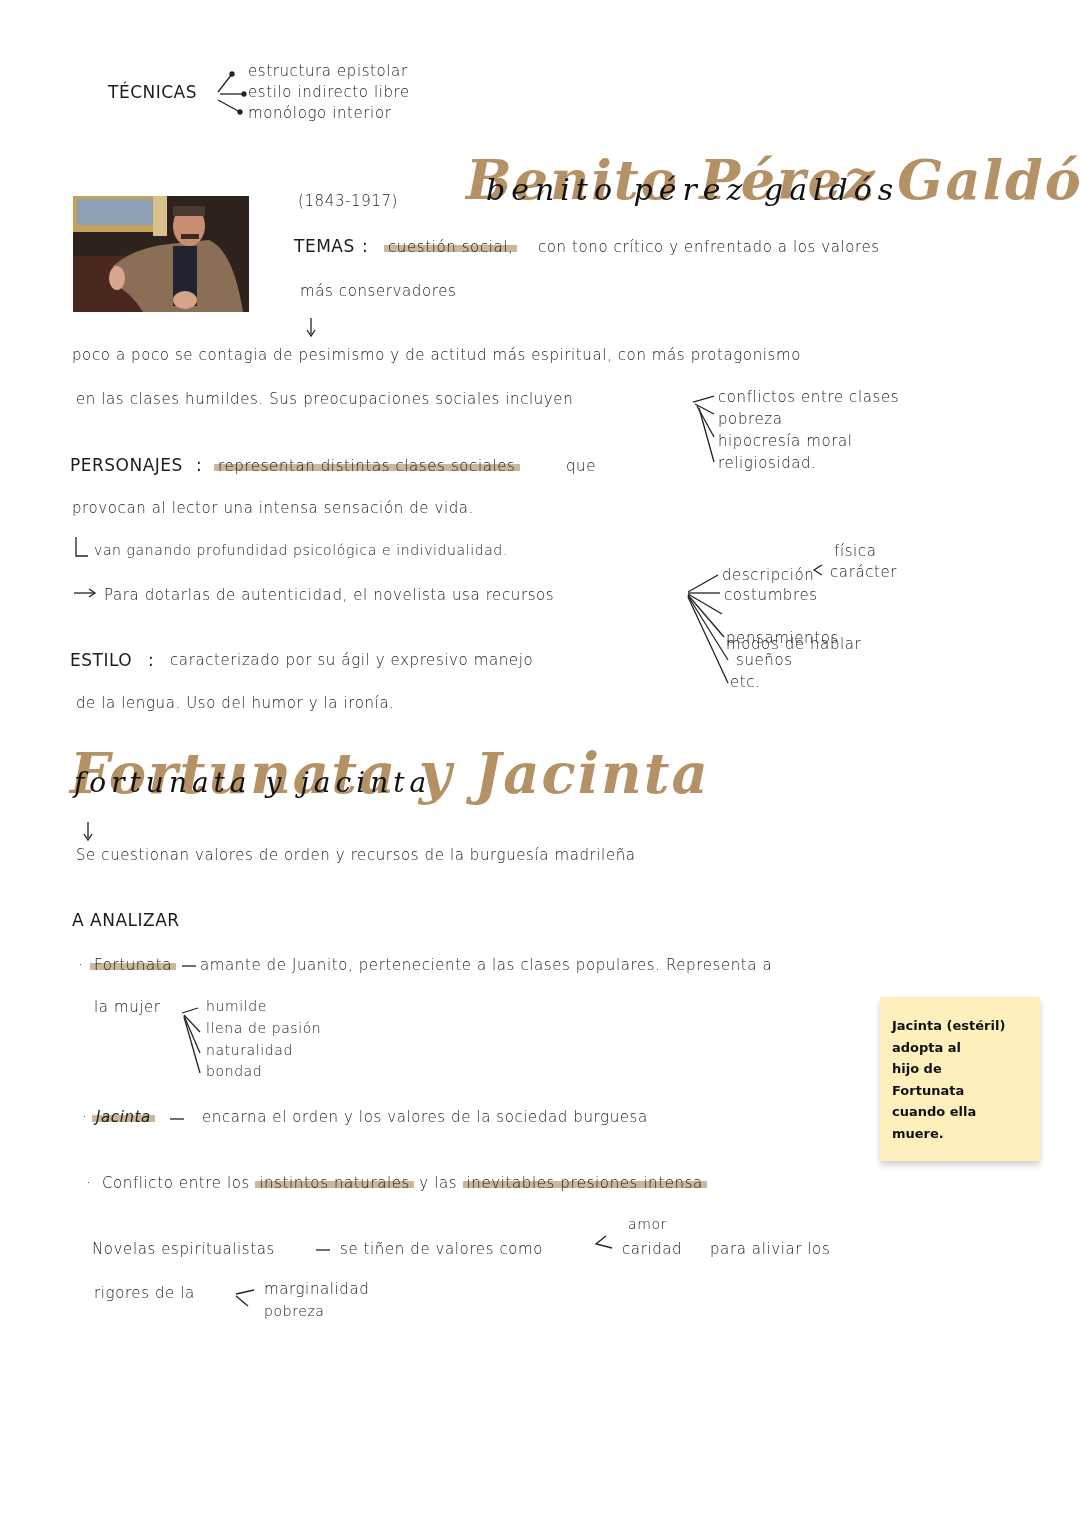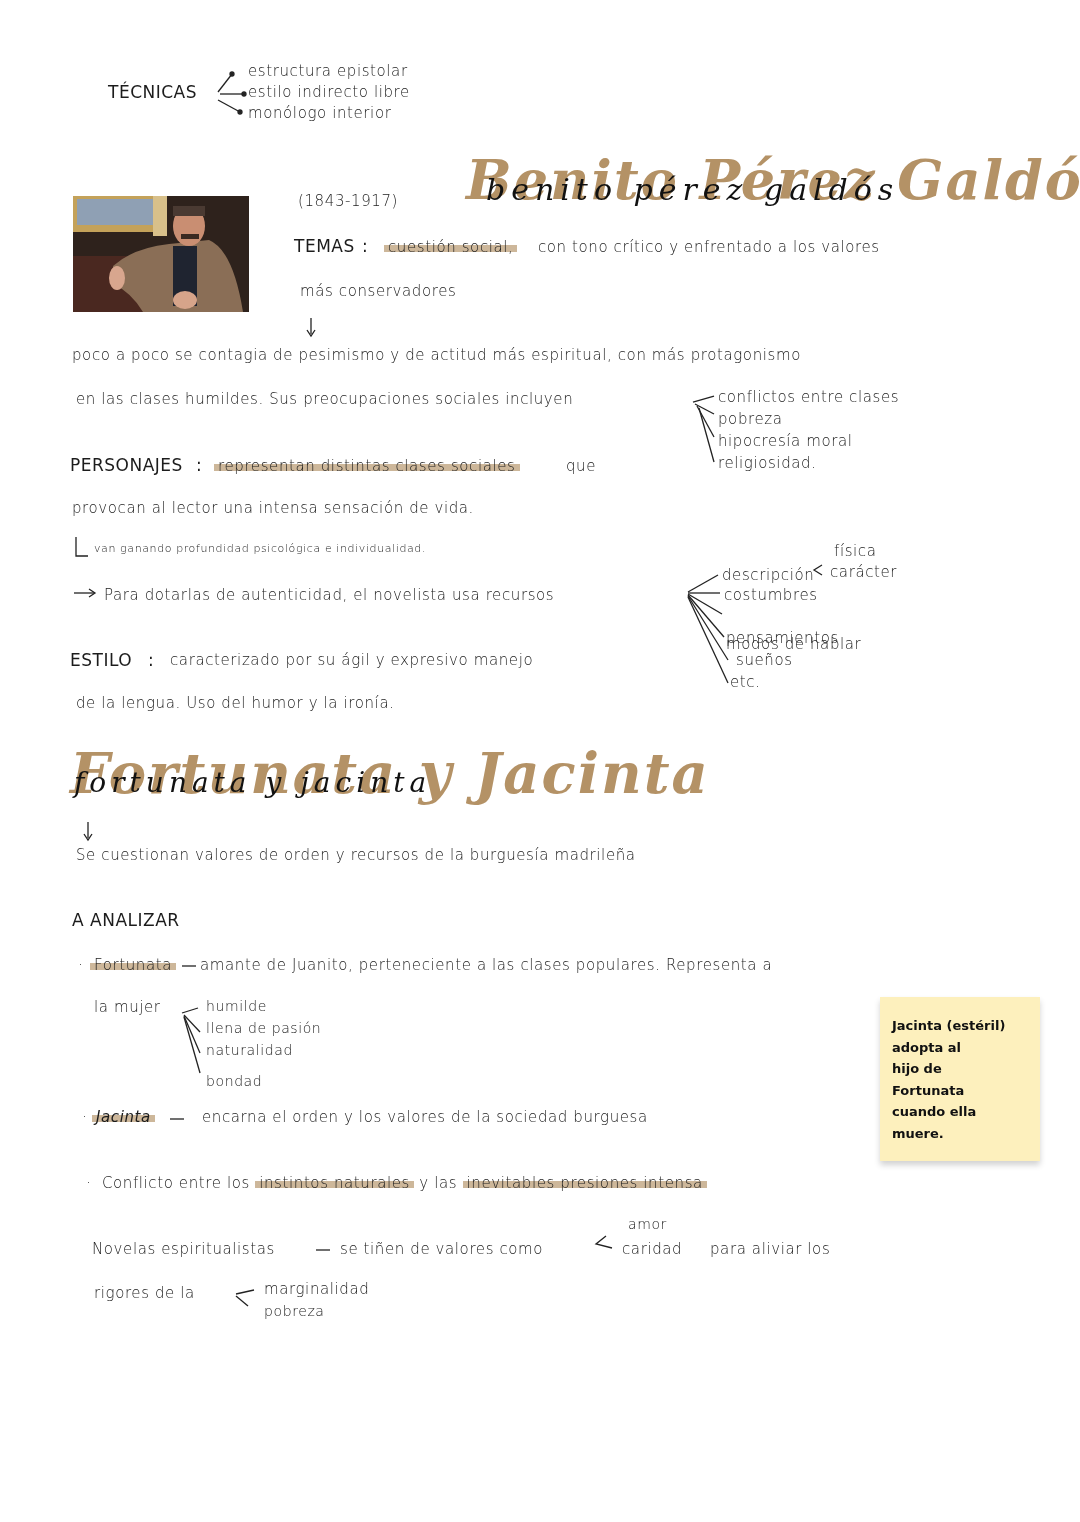--- a/index.html
+++ b/index.html
@@ -1,21 +1,21 @@
 <!DOCTYPE html>
 <html><head>
   <meta charset="utf-8">
   <style>
     html, body { margin: 0; padding: 0; background: #ffffff; }
     body {
       width: 1080px; height: 1522px; position: relative; overflow: hidden;
       font-family: "DejaVu Sans", sans-serif; color: #1a1a1a;
     }
     .abs { position: absolute; white-space: nowrap; }
-    .hand { font-family: "DejaVu Sans", sans-serif; font-size: 11px; letter-spacing: 0.6px; color: #1c1c1c; font-weight: 300; }
+    .hand { font-family: "DejaVu Sans", sans-serif; font-size: 14px; letter-spacing: 0.6px; color: #1c1c1c; font-weight: 300; }
     .small { font-size: 15px; }
     .tiny { font-size: 14px; }
     .label { font-size: 17px; letter-spacing: 0.5px; color: #1c1c1c; }
     .hl {
       background: linear-gradient(180deg, transparent 38%, #cdb79a 38%, #cdb79a 78%, transparent 78%);
       padding: 0 4px; border-radius: 3px;
     }
     .title-brown {
       font-family: "DejaVu Serif", serif; font-weight: bold; color: #b49266;
       letter-spacing: 2px; font-style: italic;
@@ -160,21 +160,21 @@
 
 <div class="abs label" style="left:72px; top:910px;">A ANALIZAR</div>
 
 <div class="abs hand small" style="left:78px; top:956px;">·</div>
 <div class="abs hand small" style="left:90px; top:956px;"><span class="hl">Fortunata</span></div>
 <div class="abs hand small" style="left:200px; top:956px;">amante de Juanito, perteneciente a las clases populares. Representa a</div>
 <div class="abs hand small" style="left:94px; top:998px;">la mujer</div>
 <div class="abs hand tiny" style="left:206px; top:998px;">humilde</div>
 <div class="abs hand tiny" style="left:206px; top:1020px;">llena de pasión</div>
 <div class="abs hand tiny" style="left:206px; top:1042px;">naturalidad</div>
-<div class="abs hand tiny" style="left:206px; top:1063px;margin-top:10px;">bondad</div>
+<div class="abs hand tiny" style="left:206px; top:1063px;">bondad</div>
 
 <div class="abs hand small" style="left:82px; top:1108px;">·</div>
 <div class="abs hand small" style="left:92px; top:1108px;font-style:italic;"><span class="hl">Jacinta</span></div>
 <div class="abs hand small" style="left:202px; top:1108px;">encarna el orden y los valores de la sociedad burguesa</div>
 
 <div class="abs hand small" style="left:86px; top:1174px;">·</div>
 <div class="abs hand small" style="left:102px; top:1174px;">
   <span>Conflicto entre los</span>
   <span class="hl">instintos naturales</span>
   <span>y las</span>

